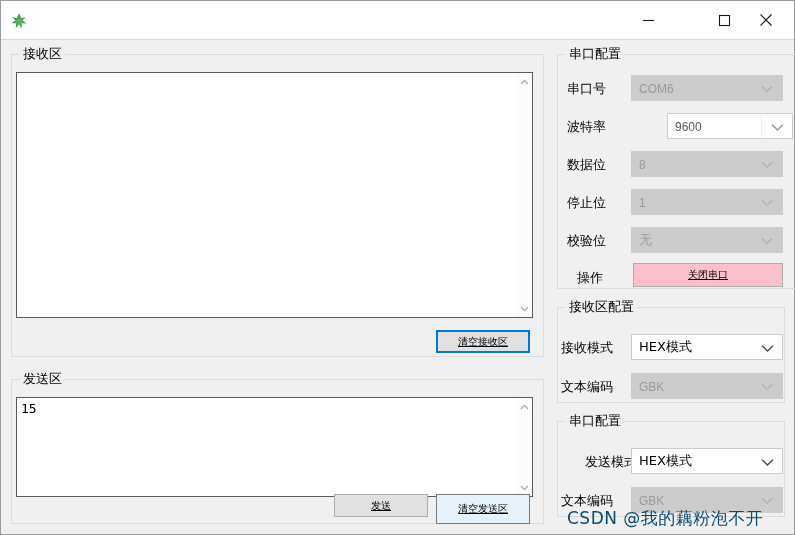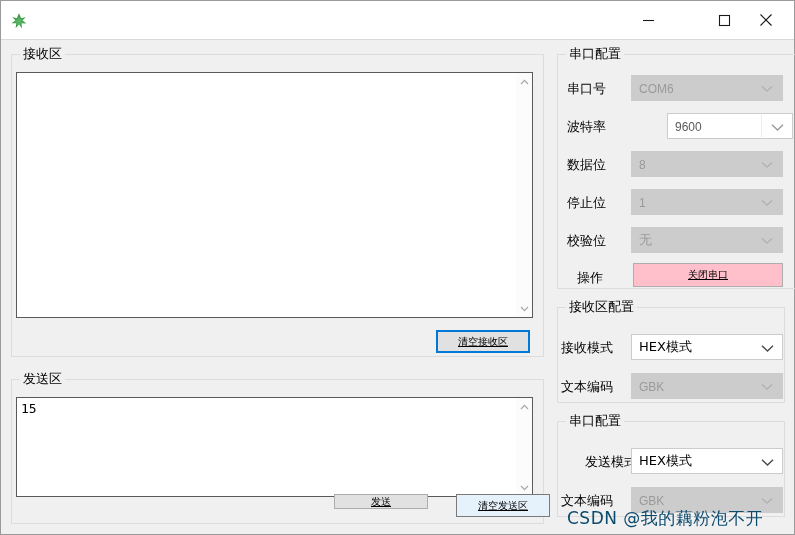--- a/index.html
+++ b/index.html
@@ -288,22 +288,22 @@
           </svg>
       </div>
       <div class="arrow down">
         <svg width="9" height="6" viewBox="0 0 9 6">
             <path d="M1 1 L4.5 4.7 L8 1" fill="none" stroke="#a8a8a8" stroke-width="1.2"></path>
           </svg>
       </div>
     </div>
   </div>
 
-  <div class="btn" style="left:333px; top:493px; width:94px; height:15px;">发送</div>
-  <div class="btn hover" style="left:435px; top:493px; width:94px; height:23px;margin-left:20px;">清空发送区</div>
+  <div class="btn" style="left:333px; top:493px; width:94px; height:23px;">发送</div>
+  <div class="btn hover" style="left:435px; top:493px; width:94px; height:30px;">清空发送区</div>
 
   <div class="group" style="left:556px; top:53px; width:252px; height:235px;">
     <div class="group-title">串口配置</div>
   </div>
 
   <div class="fld-label" style="left:566px; top:79px;">串口号</div>
   <div class="combo disabled" style="left:630px; top:74px; width:152px; height:26px;">
     <div class="combo-text" style="top:6px;">COM6</div>
     <div class="combo-arrow" style="top:6px;">
       <svg width="12" height="8" viewBox="0 0 12 8">

